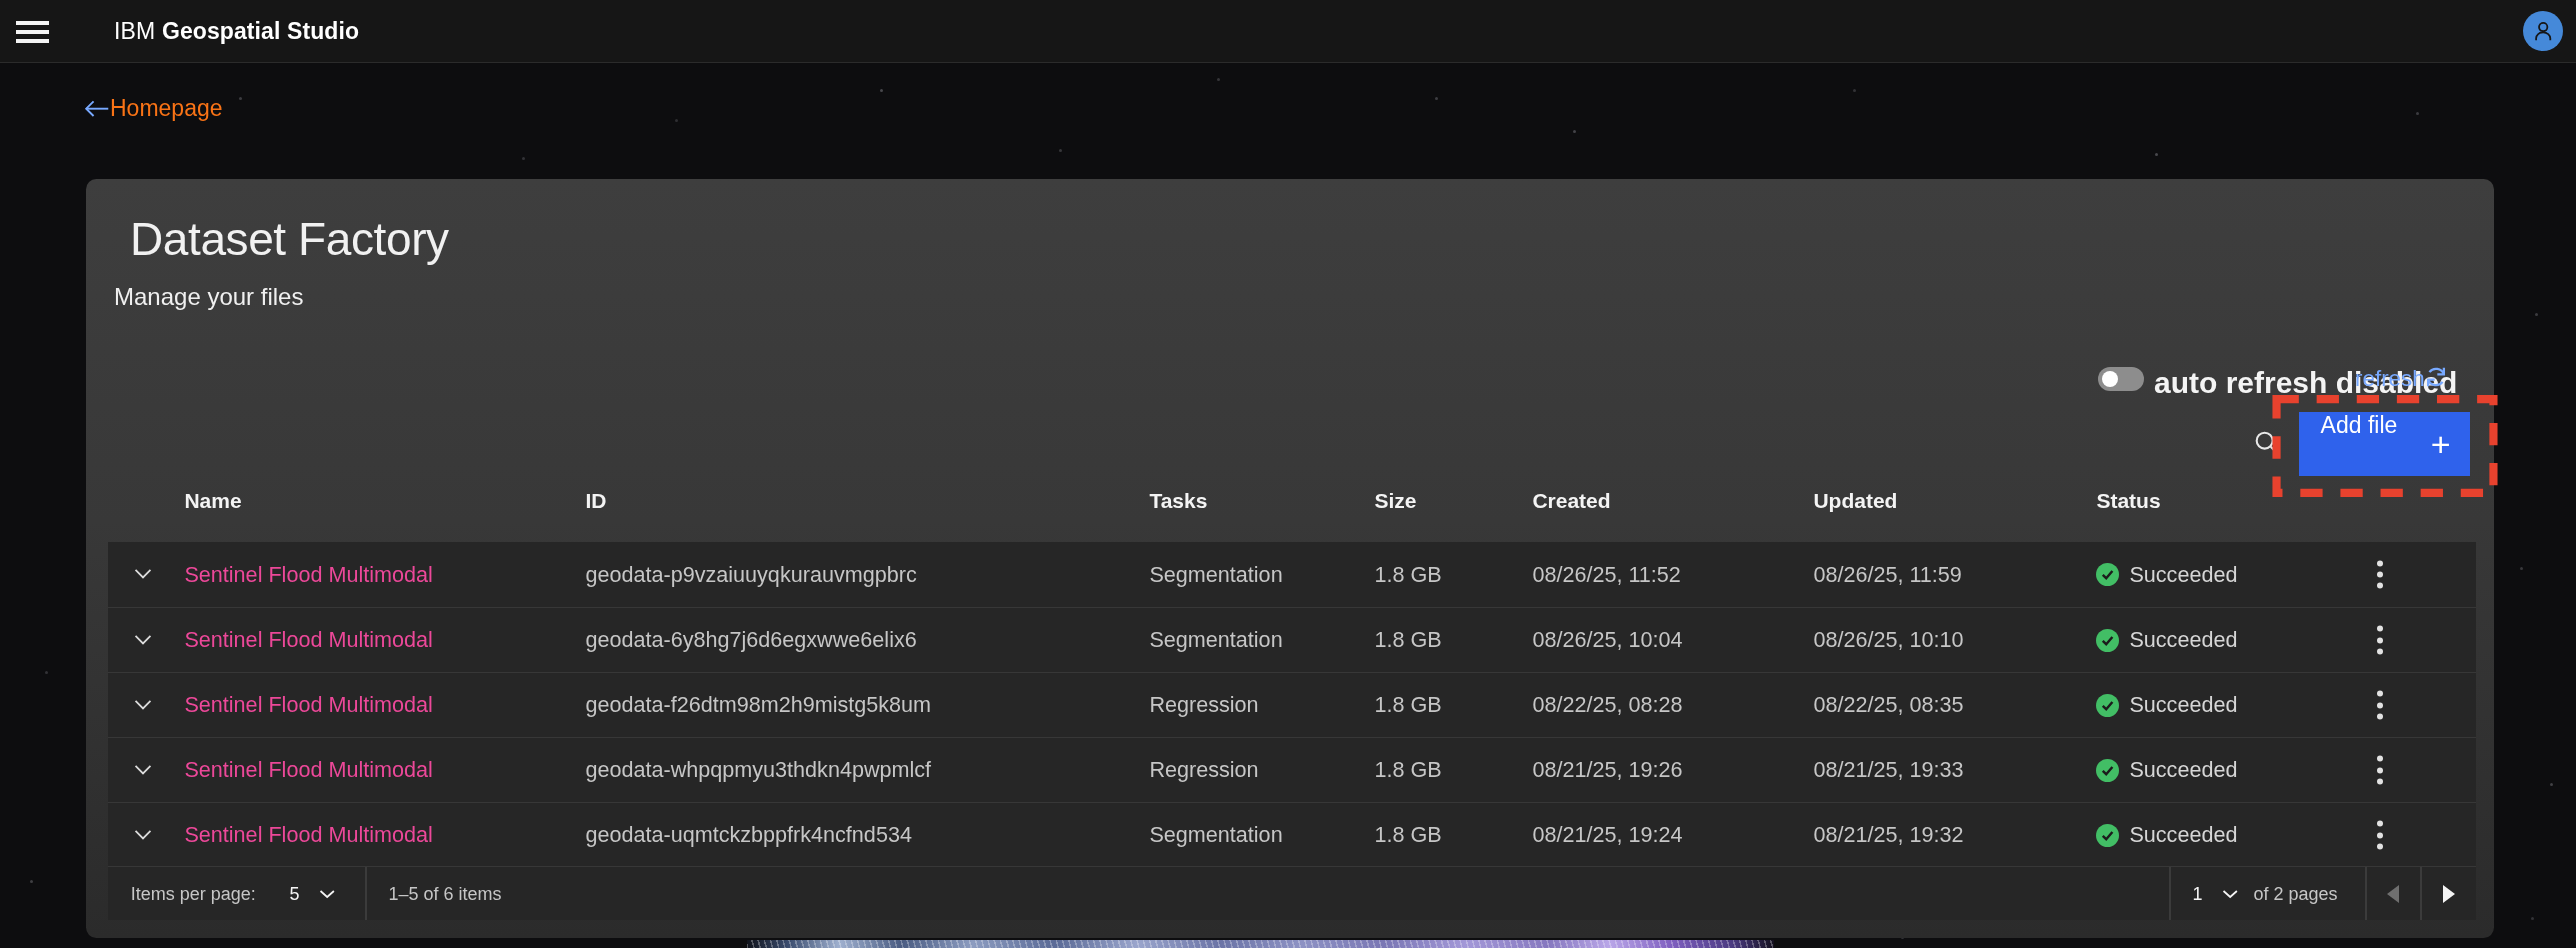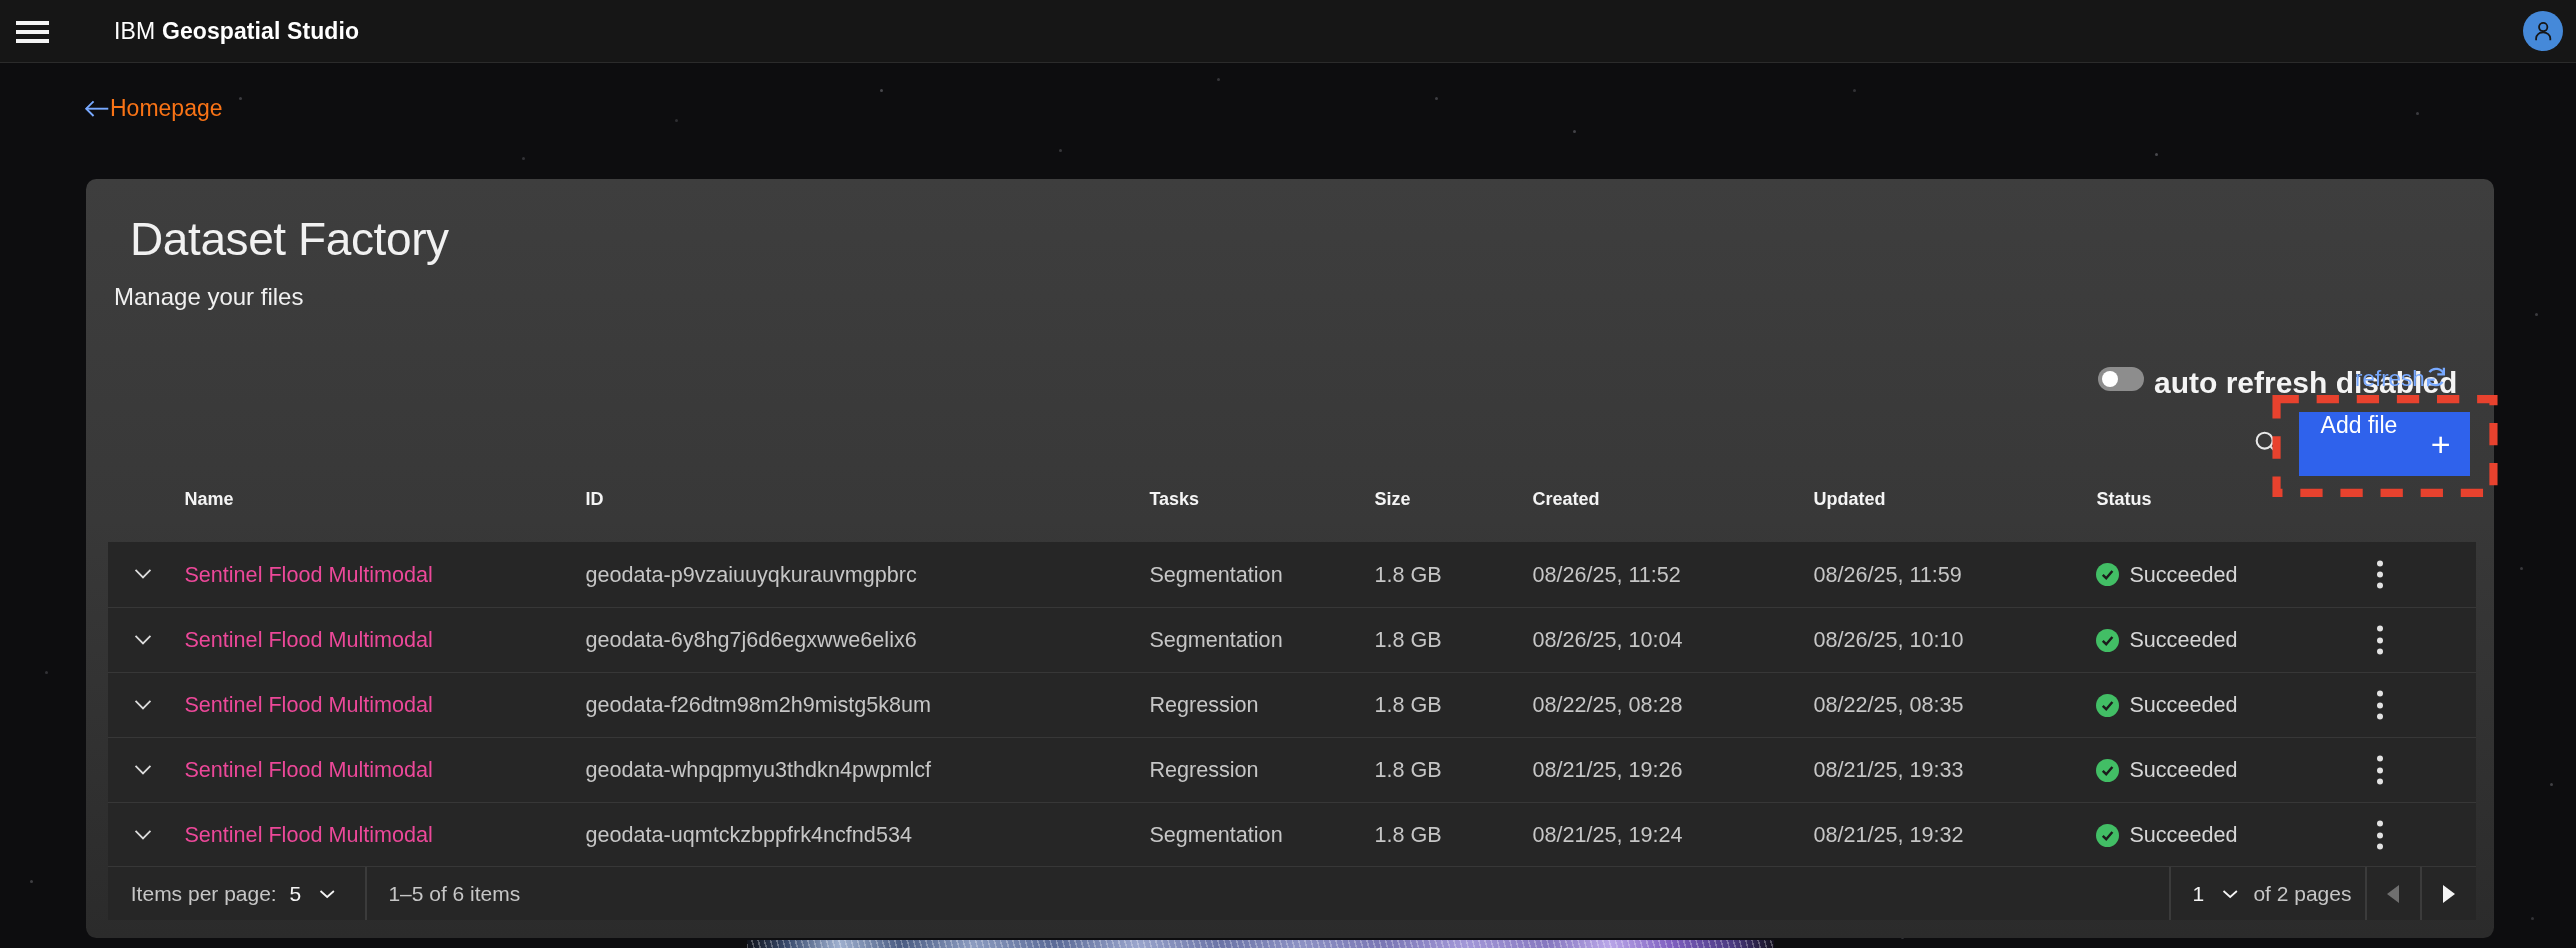--- a/index.html
+++ b/index.html
@@ -53,38 +53,38 @@
 
   .add-btn { position:absolute; left:2213px; top:233px; width:171px; height:64px; border:none; cursor:pointer;
     background:var(--accent,#2f62ec); color:#ffffff; text-align:left; padding-left:21.6px; font-size:23px;
     font-family:inherit; display:flex; }
   .add-btn .plus { position:absolute; right:19.4px; top:50%; transform:translateY(-50%); font-size:34px; font-weight:300; line-height:1; }
 
   .annotation { position:absolute; left:2185px; top:215px; z-index:6; pointer-events:none; }
 
   
   .thead { position:absolute; left:22.4px; top:297px; width:2368px; height:66px; }
-  .thead span { position:absolute; top:13.4px; font-size:18px; font-weight:700; color:#f4f4f4; }
+  .thead span { position:absolute; top:13.4px; font-size:21px; font-weight:700; color:#f4f4f4; }
   .rows { position:absolute; left:22.4px; top:363px; width:2368px; }
   .trow { position:relative; width:2368px; height:65px; background:#262626; }
   .trow + .trow { border-top:1.5px solid #373737; }
   .cell { position:absolute; top:50%; transform:translateY(-50%); font-size:21.6px; color:#c6c6c6; white-space:nowrap; }
   .c-name { color:#ec4899; }
   .x-chevron { left:22.4px; } .x-name { left:76px; } .x-id { left:477px; } .x-task { left:1041px; }
   .x-size { left:1266px; } .x-created { left:1424px; } .x-updated { left:1705px; } .x-status { left:1988px; }
   .chev-btn { background:none; border:none; cursor:pointer; width:25px; height:25px; display:flex; align-items:center; justify-content:center; }
   .status { display:flex; align-items:center; gap:10px; color:#d6d6d6; }
   .status-dot { width:23px; height:23px; display:inline-flex; }
   .kebab { left:2258px; width:27px; height:45px; background:none; border:none; cursor:pointer;
     display:flex; flex-direction:column; align-items:center; justify-content:center; gap:5.2px; position:absolute; top:50%; transform:translateY(-50%); }
   .kebab i { width:6px; height:6px; border-radius:50%; background:#e2e2e2; }
 
   
   .pagebar { position:absolute; left:22.4px; top:687px; width:2368px; height:54px; background:#262626; border-top:1.5px solid #373737; }
-  .pagebar .ptext { position:absolute; top:50%; transform:translateY(-50%); font-size:21px; color:#c6c6c6; white-space:nowrap; }
+  .pagebar .ptext { position:absolute; top:50%; transform:translateY(-50%); font-size:18px; color:#c6c6c6; white-space:nowrap; }
   .pagebar .pval { color:#f4f4f4; }
   .vdiv { position:absolute; top:0; width:1.5px; height:100%; background:#3b3b3b; }
   .sel-chev { position:absolute; top:50%; transform:translateY(-50%); cursor:pointer; display:flex; }
   .nav-btn { position:absolute; top:0; width:55px; height:100%; background:none; border:none; cursor:pointer;
     display:flex; align-items:center; justify-content:center; }
   .tri-left { width:0; height:0; border-top:9px solid transparent; border-bottom:9px solid transparent; border-right:12px solid #6f6f6f; }
   .tri-right { width:0; height:0; border-top:9px solid transparent; border-bottom:9px solid transparent; border-left:12px solid #f4f4f4; }
 
   
   .photo-strip { position:absolute; left:747px; top:940px; width:1027px; height:8.2px;

